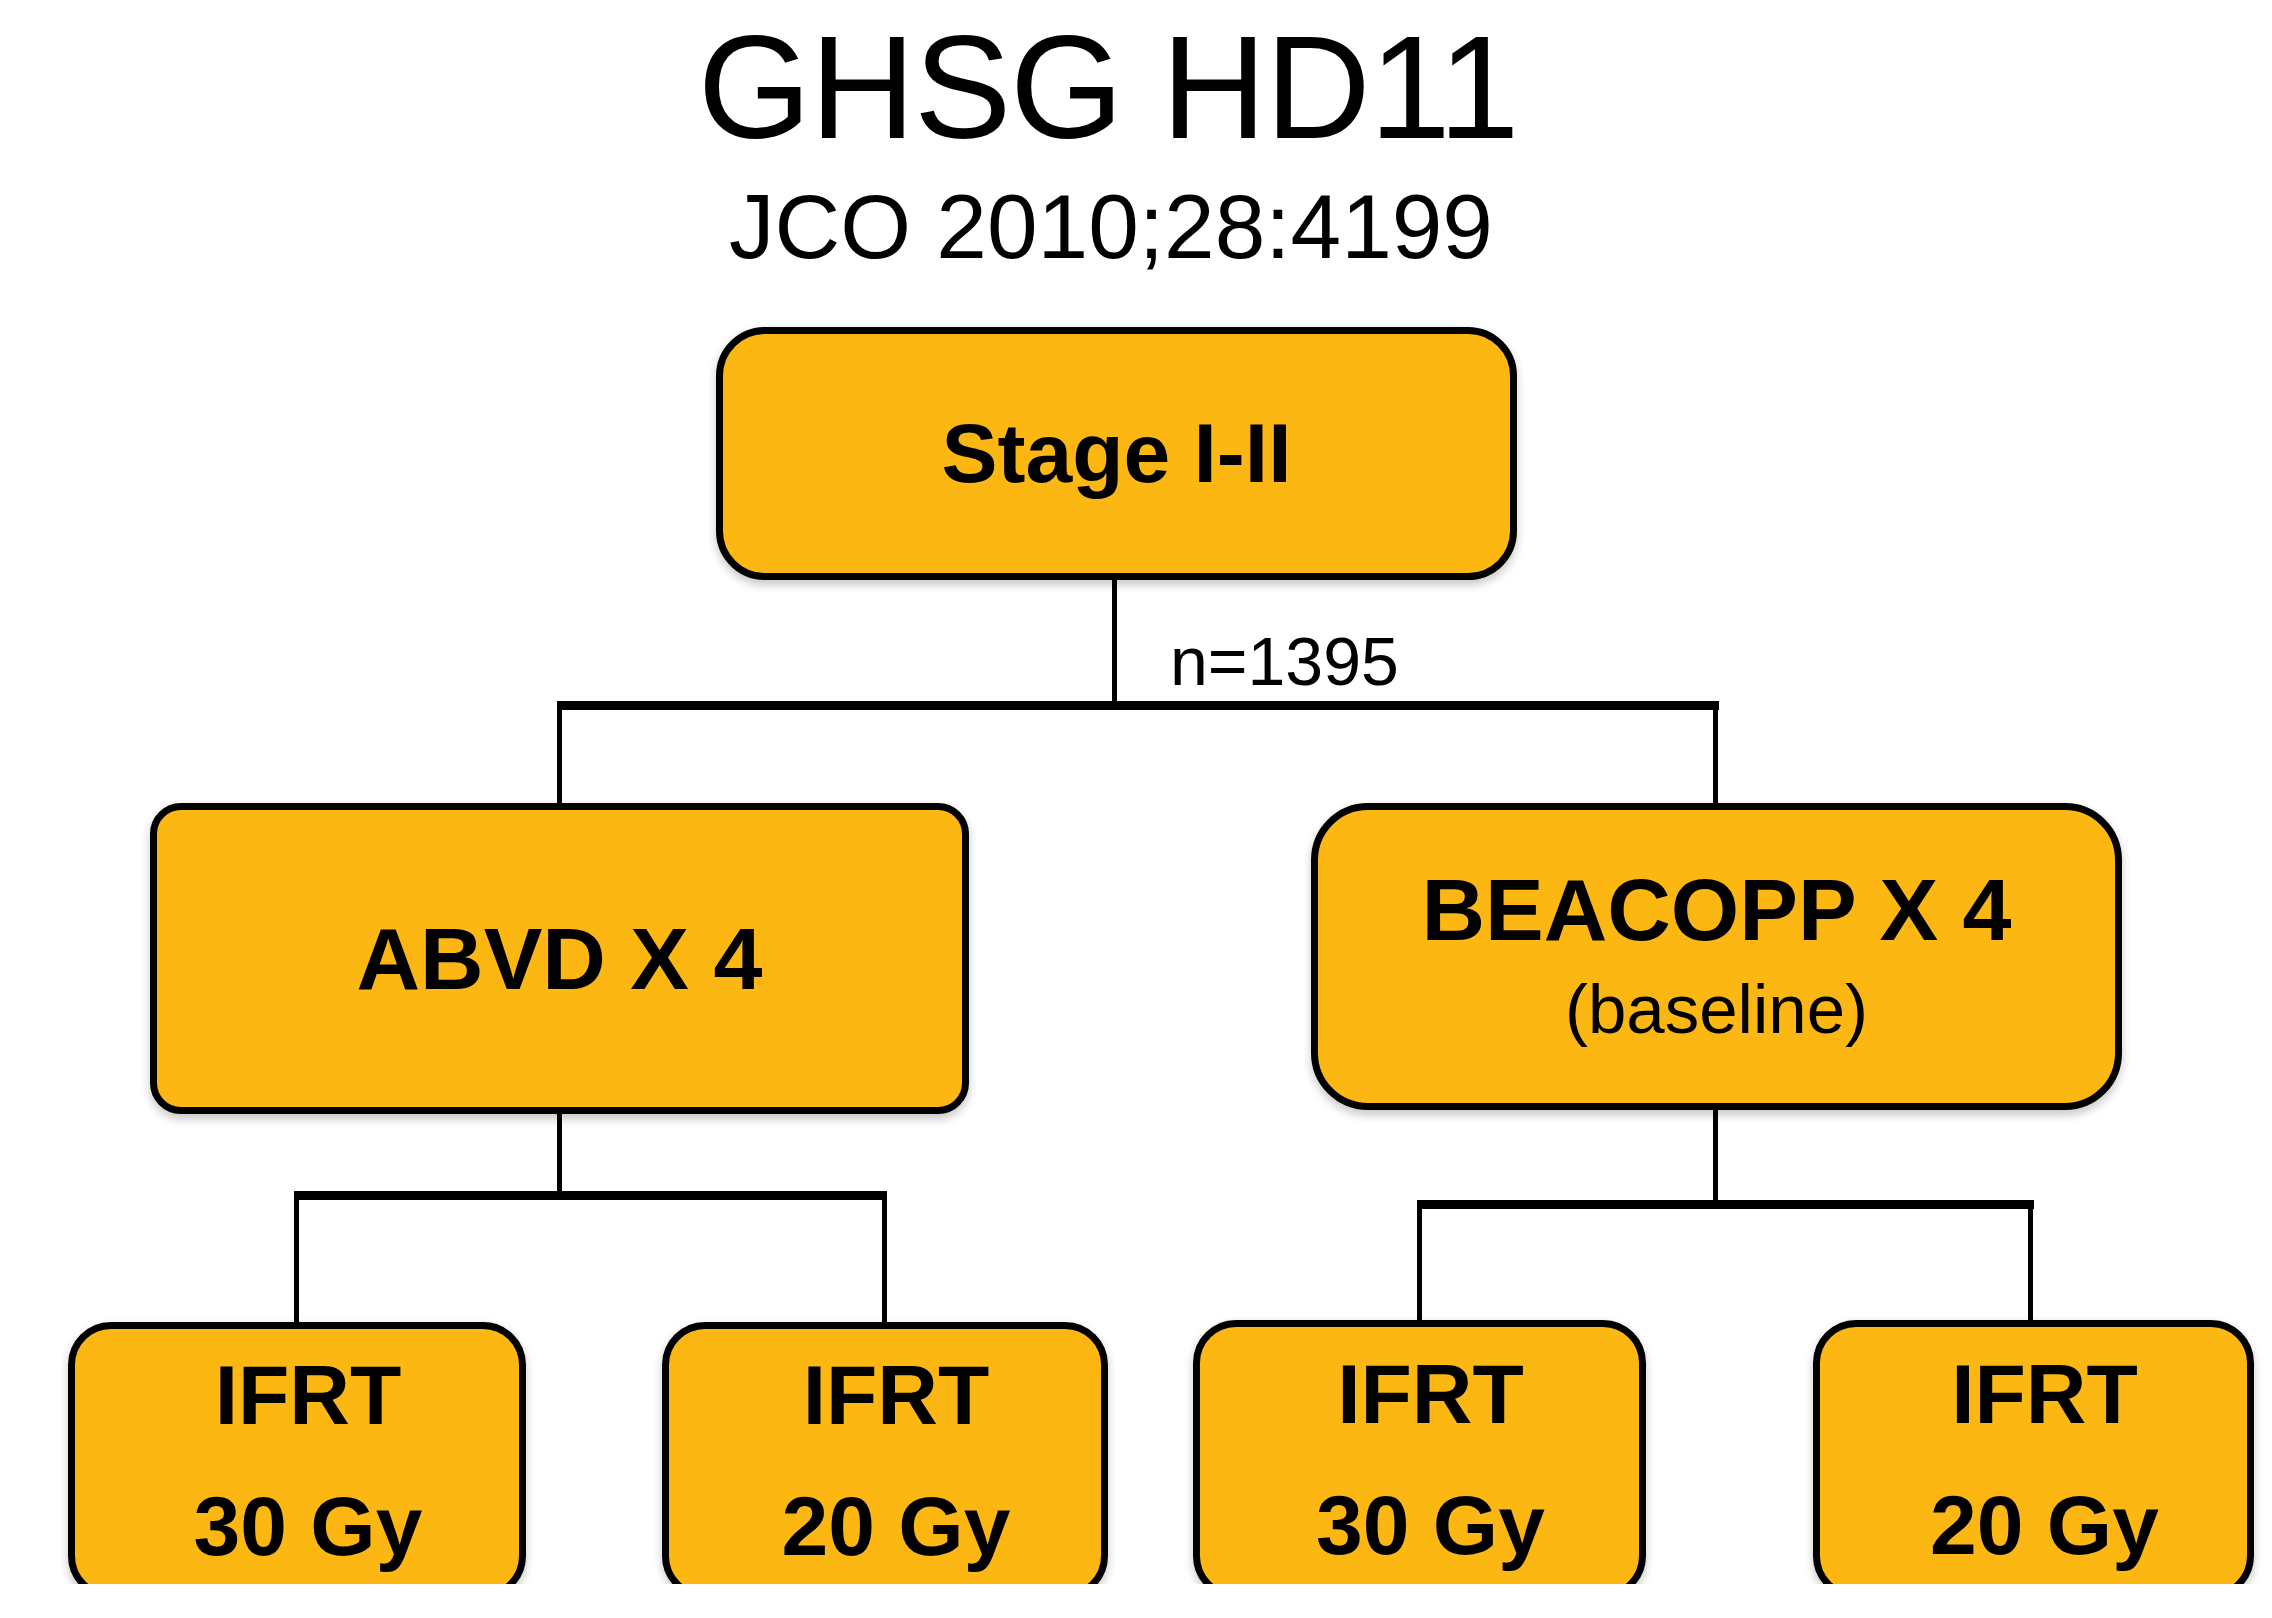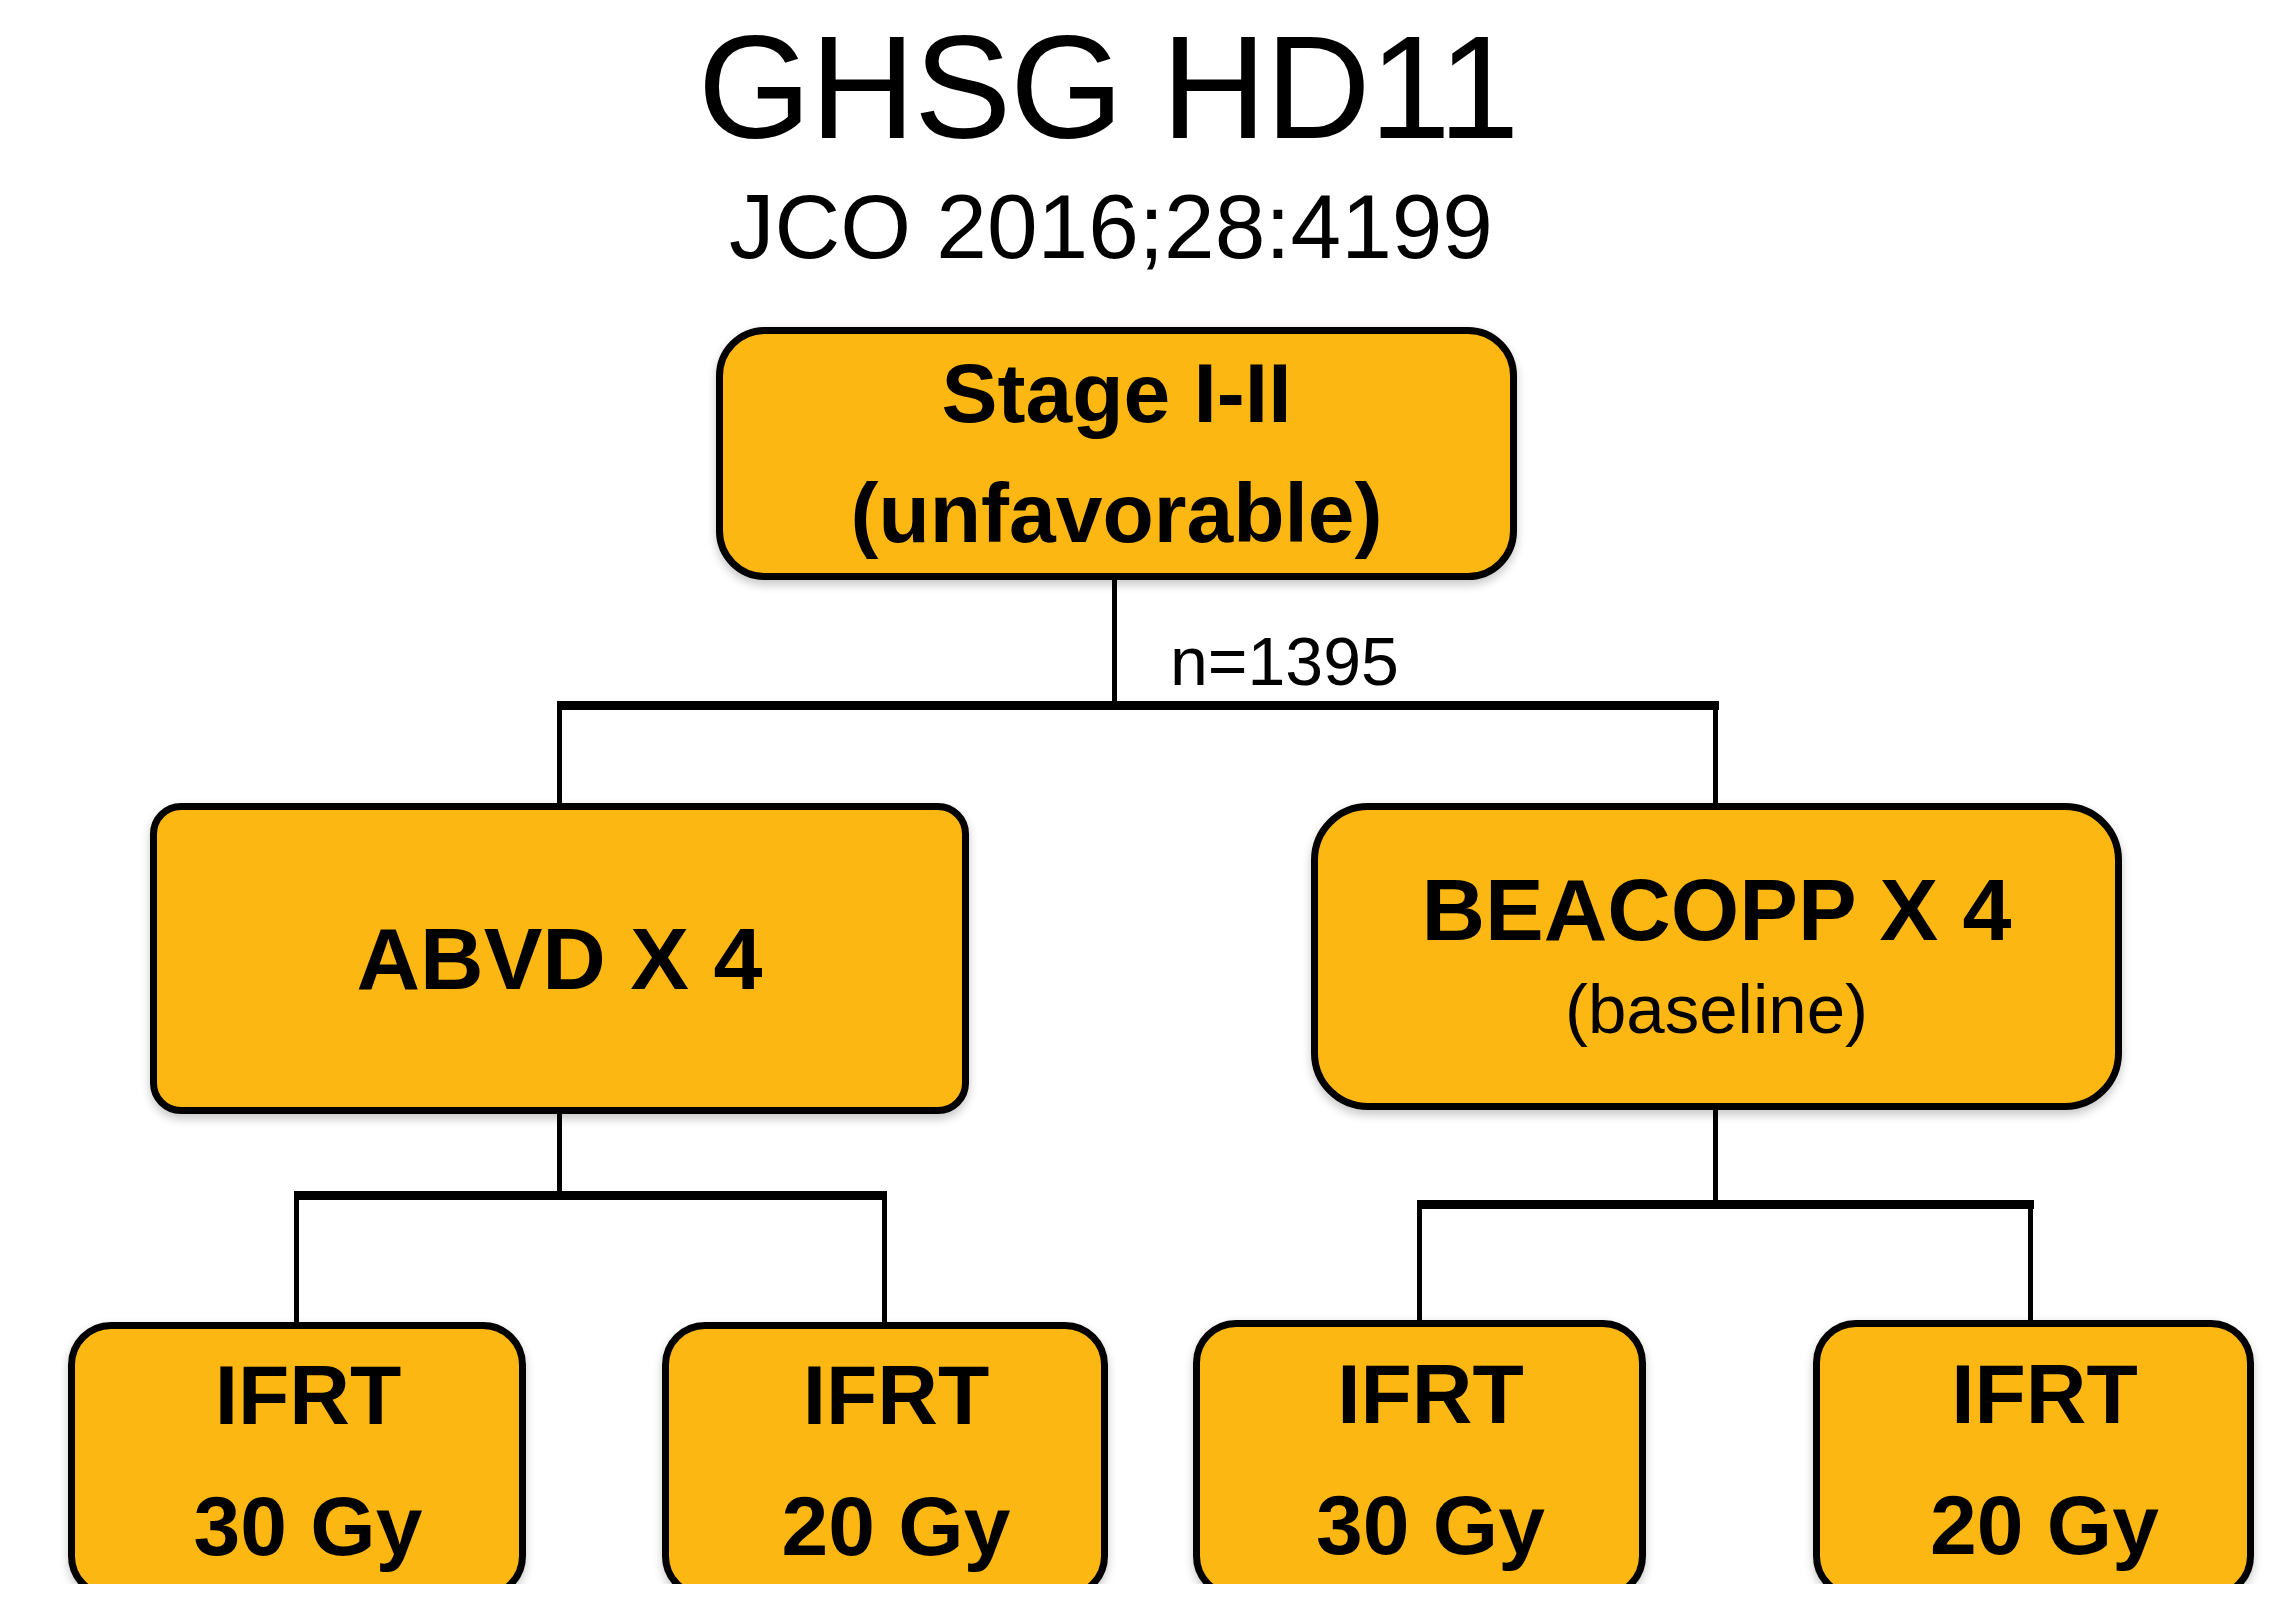--- a/index.html
+++ b/index.html
@@ -66,25 +66,24 @@
     position:absolute;left:1153px;top:622px;
     font-size:68px;font-weight:400;white-space:nowrap;
   }
 </style>
 </head>
 <body>
 
 <div id="canvas">
 
   <div class="title">GHSG HD11</div>
-  <div class="subtitle">JCO 2016;28:4199</div>
+  <div class="subtitle">JCO 2010;28:4199</div>
 
   <div class="box root">
     <div class="l1">Stage I-II</div>
-    <div class="l2">(unfavorable)</div>
   </div>
 
   <div class="vline v-root"></div>
   <div class="n-label">n=1395</div>
   <div class="hline bar1"></div>
   <div class="vline v-t1-left"></div>
   <div class="vline v-t1-right"></div>
 
   <div class="box arm-left">
     <div class="l1">ABVD X 4</div>

